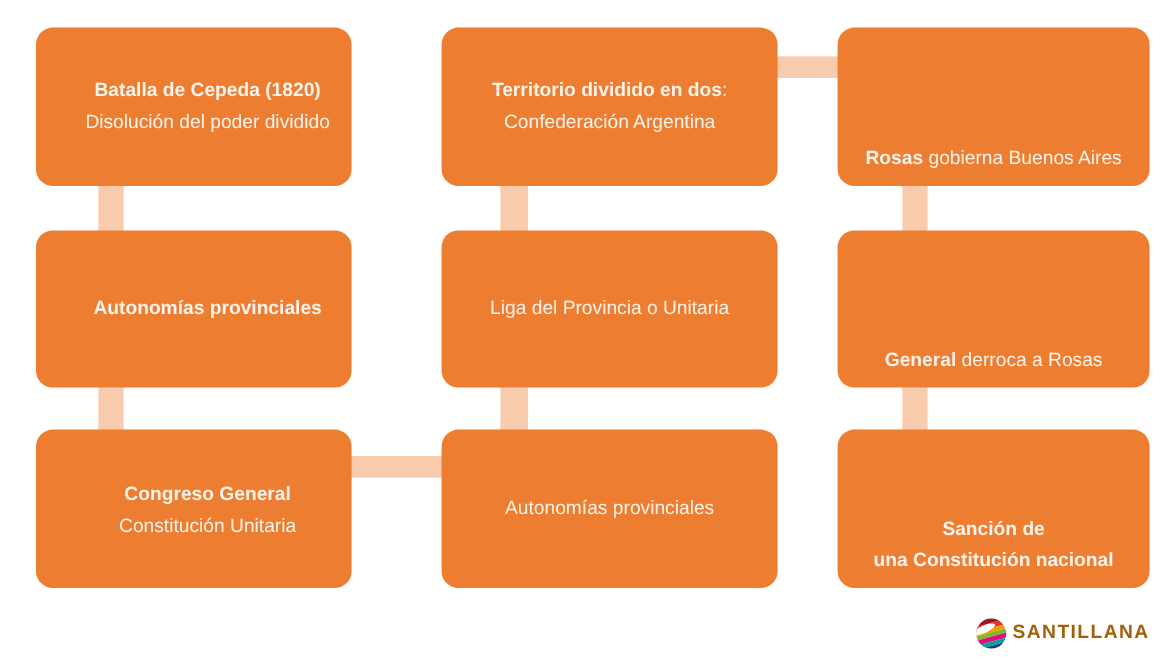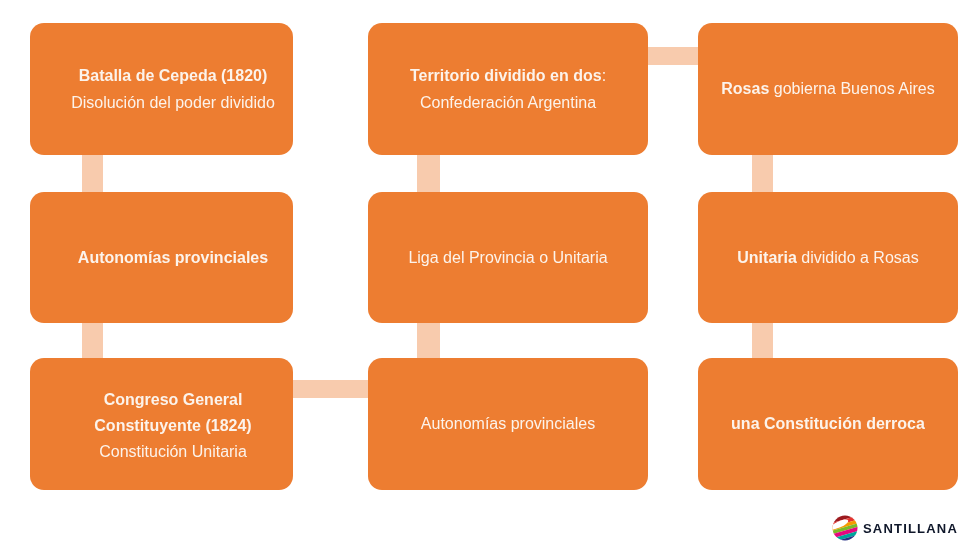--- a/index.html
+++ b/index.html
@@ -16,33 +16,33 @@
   .e-c2-c3{left:752px;top:320px;width:21px;height:42px;}
   .e-b1-c1{left:620px;top:47px;width:81px;height:18px;}
   .e-a3-b3{left:290px;top:380px;width:81px;height:18px;}
 
   
   .node{position:absolute;z-index:2;background:var(--node-fill,#ED7D31);border-radius:14px;
         display:flex;align-items:center;justify-content:center;text-align:center;
         color:var(--node-text,#FCF3EB);padding:8px 14px;box-sizing:border-box;}
   .col0{left:30px;width:263px;padding-left:37px;}
   .col1{left:368px;width:280px;}
-  .col2{left:698px;width:260px;}
+  .col2{left:698px;width:260px;align-items:flex-end;}
   .row0{top:23px;height:132px;}
   .row1{top:192px;height:131px;}
   .row2{top:358px;height:132px;}
   .node-text{width:100%;}
   .line{font-size:16px;line-height:1.45;margin:3px 0;}
   .line.tight{margin-bottom:0;}
   .seg{white-space:pre-wrap;}
   .seg.bold{font-weight:bold;}
 
   
   .logo{position:absolute;right:20px;bottom:13px;display:flex;align-items:center;gap:5px;z-index:3;}
-  .logo-text{font-size:13px;font-weight:bold;color:#0f172a;letter-spacing:1.2px;}
+  .logo-text{font-size:16px;font-weight:bold;color:#a16207;letter-spacing:1.2px;}
 </style>
 </head>
 <body>
 
 <div class="canvas">
 
   <div class="edge e-a1-a2"></div>
   <div class="edge e-a2-a3"></div>
   <div class="edge e-a3-b3"></div>
   <div class="edge e-b2-b3"></div>
@@ -59,21 +59,20 @@
         </div>
       </div>
       <div class="node col0 row1">
         <div class="node-text">
           <div class="line"><span class="seg bold">Autonomías provinciales</span></div>
         </div>
       </div>
       <div class="node col0 row2">
         <div class="node-text">
           <div class="line tight"><span class="seg bold">Congreso General</span></div>
-          <div class="line"><span class="seg bold">Constituyente (1824)</span></div>
           <div class="line tight"><span class="seg">Constitución Unitaria</span></div>
         </div>
       </div>
       <div class="node col1 row0">
         <div class="node-text">
           <div class="line"><span class="seg bold">Territorio dividido en dos</span><span class="seg">:</span></div>
           <div class="line"><span class="seg">Confederación Argentina</span></div>
         </div>
       </div>
       <div class="node col1 row1">
@@ -86,26 +85,27 @@
           <div class="line"><span class="seg">Autonomías provinciales</span></div>
         </div>
       </div>
       <div class="node col2 row0">
         <div class="node-text">
           <div class="line"><span class="seg bold">Rosas</span><span class="seg"> gobierna Buenos Aires</span></div>
         </div>
       </div>
       <div class="node col2 row1">
         <div class="node-text">
-          <div class="line"><span class="seg bold">Unitaria</span><span class="seg"> dividido a Rosas</span></div>
+          <div class="line"><span class="seg bold">General</span><span class="seg"> derroca a Rosas</span></div>
         </div>
       </div>
       <div class="node col2 row2">
         <div class="node-text">
-          <div class="line"><span class="seg bold">una Constitución derroca</span></div>
+          <div class="line tight"><span class="seg bold">Sanción de</span></div>
+          <div class="line"><span class="seg bold">una Constitución nacional</span></div>
         </div>
       </div>
     </div>
 
   <div class="logo">
     <svg width="26" height="26" viewBox="0 0 26 26">
       <defs>
         <clipPath id="logoClip">
             <circle cx="13" cy="13" r="12.5"></circle>
           </clipPath>

